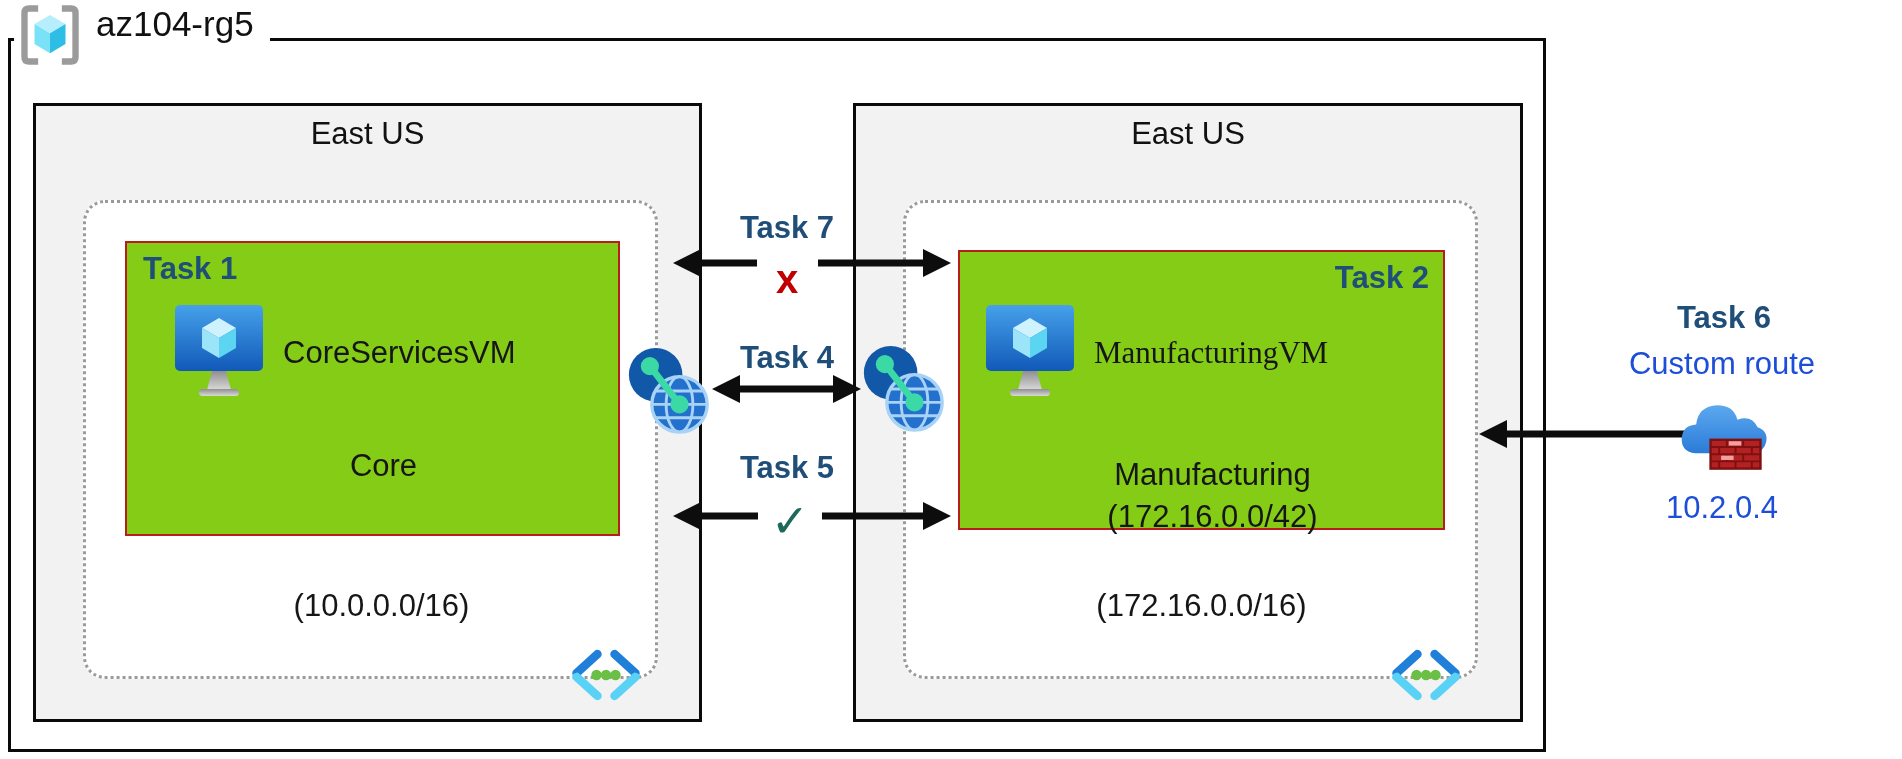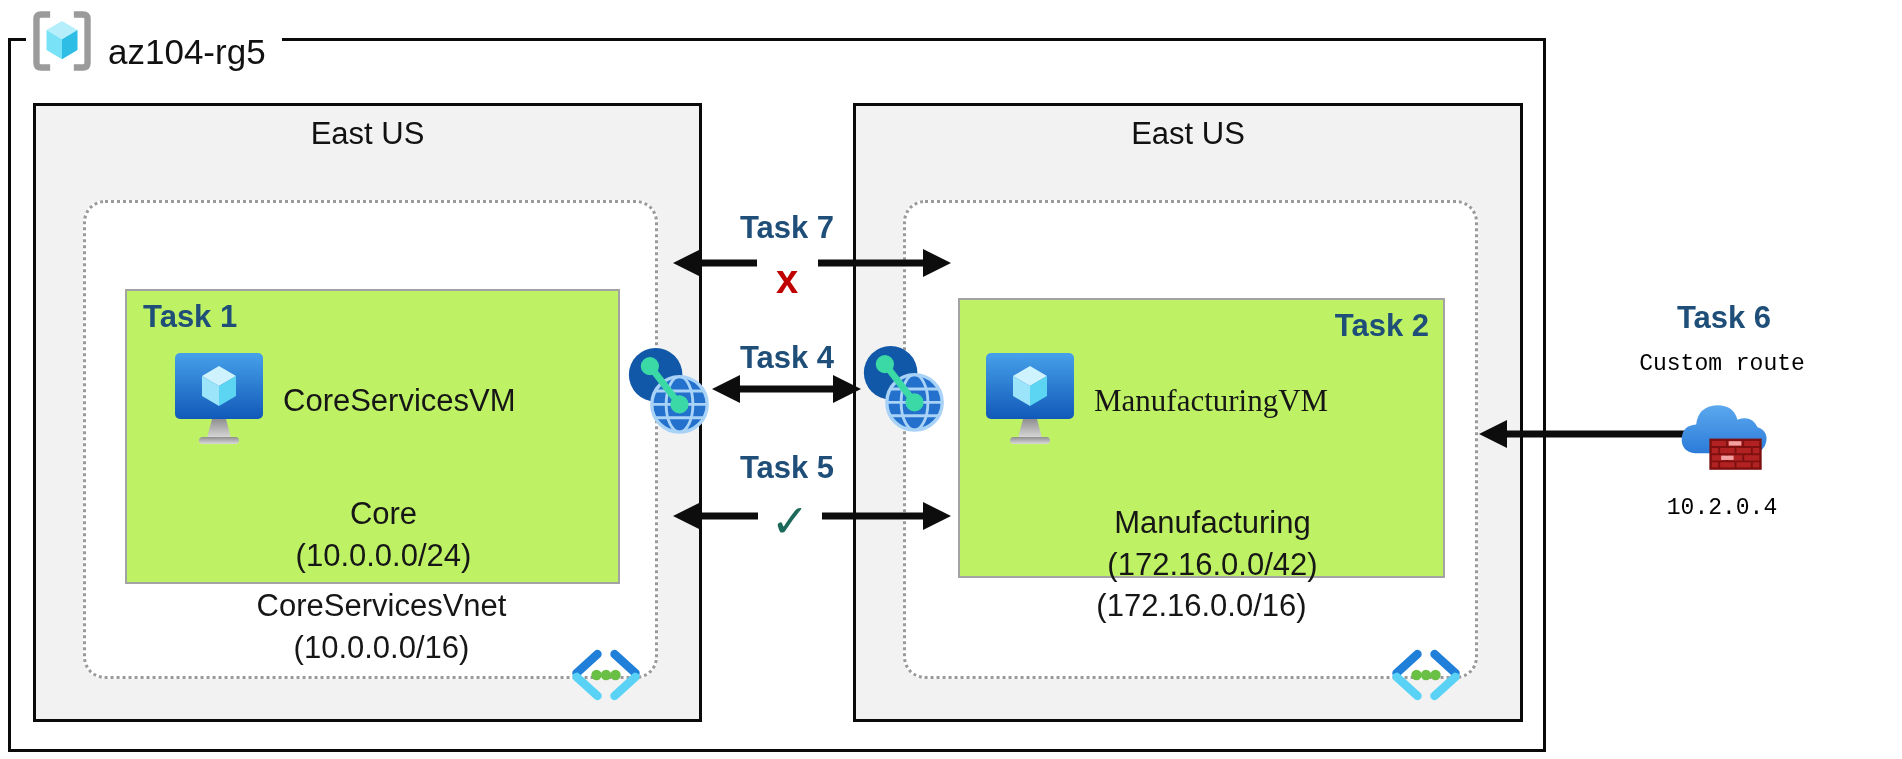--- a/index.html
+++ b/index.html
@@ -3,37 +3,37 @@
 <meta charset="utf-8">
 <style>
   * { margin:0; padding:0; box-sizing:border-box; }
   html,body { background:#ffffff; }
   body { font-family:"Liberation Sans", sans-serif; color:#161616; }
   .canvas { position:relative; width:1902px; height:759px; background:#ffffff; overflow:hidden; }
 
   
   .rg-box { position:absolute; left:8px; top:38px; width:1538px; height:714px;
             border:3px solid #0a0a0a; background:#ffffff; z-index:0; }
-  .rg-label { position:absolute; left:26px; top:4px; height:68px; z-index:6;
-              display:flex; align-items:flex-end; gap:14px; background:#ffffff; padding:0 16px 0 4px; }
+  .rg-label { position:absolute; left:14px; top:4px; height:68px; z-index:6;
+              display:flex; align-items:flex-start; gap:14px; background:#ffffff; padding:0 16px 0 4px; }
   .rg-label .txt { font-size:35px; color:#111; white-space:nowrap; }
 
   
   .region { position:absolute; background:#f2f2f2; border:3px solid #0a0a0a; z-index:1; }
   .region.left  { left:33px;  top:103px; width:669px; height:619px; }
   .region.right { left:853px; top:103px; width:670px; height:619px; }
   .region-title { position:absolute; left:0; right:0; top:10px; text-align:center;
                   font-size:31px; color:#111; }
 
   
   .vnet { position:absolute; left:47px; top:94px; width:575px; height:479px;
           background:#ffffff; border:3px dotted #9a9a9a; border-radius:22px; }
 
   
-  .subnet { position:absolute; background:#bef264; border:2px solid #a3a3a3;margin-top:48px; }
+  .subnet { position:absolute; background:#84cc16; border:2px solid #b91c1c; }
   .subnet.left-subnet  { left:39px; top:38px;  width:495px; height:295px; }
   .subnet.right-subnet { left:52px; top:47px;  width:487px; height:280px; }
 
   .task-tag { position:absolute; font-size:31px; font-weight:700; color:#1f4e79; white-space:nowrap; }
   .task-tag.tl { left:16px; top:8px; }
   .task-tag.tr { right:14px; top:8px; }
 
   .vm-row { position:absolute; display:flex; align-items:center; gap:16px; height:104px; }
   .vm-row.left-row  { left:44px; top:58px; }
   .vm-row.right-row { left:22px; top:49px;font-family:Liberation Serif, serif; }
@@ -46,22 +46,22 @@
 
   .vnet-icon { position:absolute; left:482px; top:444px; width:76px; height:56px; }
   .vnet-icon svg { display:block; }
 
   
   .conn-label { position:absolute; transform:translate(-50%,-50%); font-size:31px;
                 font-weight:700; color:#1f4e79; white-space:nowrap; z-index:5; }
   .glyph { position:absolute; transform:translate(-50%,-50%); z-index:5; line-height:1; }
   .glyph-x { font-size:40px; font-weight:700; color:#c00000; font-family:"Liberation Sans",sans-serif; }
   .glyph-check { font-size:46px; font-weight:400; color:#1e6a5a; }
-  .plain-label { position:absolute; transform:translate(-50%,-50%); font-size:23px;
-                 color:#000000; white-space:nowrap; z-index:5;font-family:Liberation Mono, monospace; }
+  .plain-label { position:absolute; transform:translate(-50%,-50%); font-size:31px;
+                 color:#1d4ed8; white-space:nowrap; z-index:5; }
 
   
   .peering-icon { position:absolute; width:86px; height:90px; z-index:4; }
   .peering-icon.p-left  { left:626px; top:346px; }
   .peering-icon.p-right { left:861px; top:344px; }
   .cloudfw-icon { position:absolute; left:1676px; top:393px; width:96px; height:84px; z-index:4; }
 
   .arrows { position:absolute; left:0; top:0; z-index:3; pointer-events:none; }
 </style>
 </head>
@@ -166,25 +166,23 @@
       <div class="subnet left-subnet">
         <div class="task-tag tl">Task 1</div>
         <div class="vm-row left-row">
           <svg width="96" height="100" viewBox="0 0 96 100">
               <use href="#sym-vm"></use>
             </svg>
           <span class="vm-name">CoreServicesVM</span>
         </div>
         <div class="two-line">
           <div>Core</div>
-          <div>(10.0.0.0/24)</div>
         </div>
       </div>
       <div class="two-line">
-        <div>CoreServicesVnet</div>
         <div>(10.0.0.0/16)</div>
       </div>
       <div class="vnet-icon">
         <svg width="76" height="56" viewBox="0 0 80 58">
             <use href="#sym-vnet"></use>
           </svg>
       </div>
     </div>
   </div>
 

